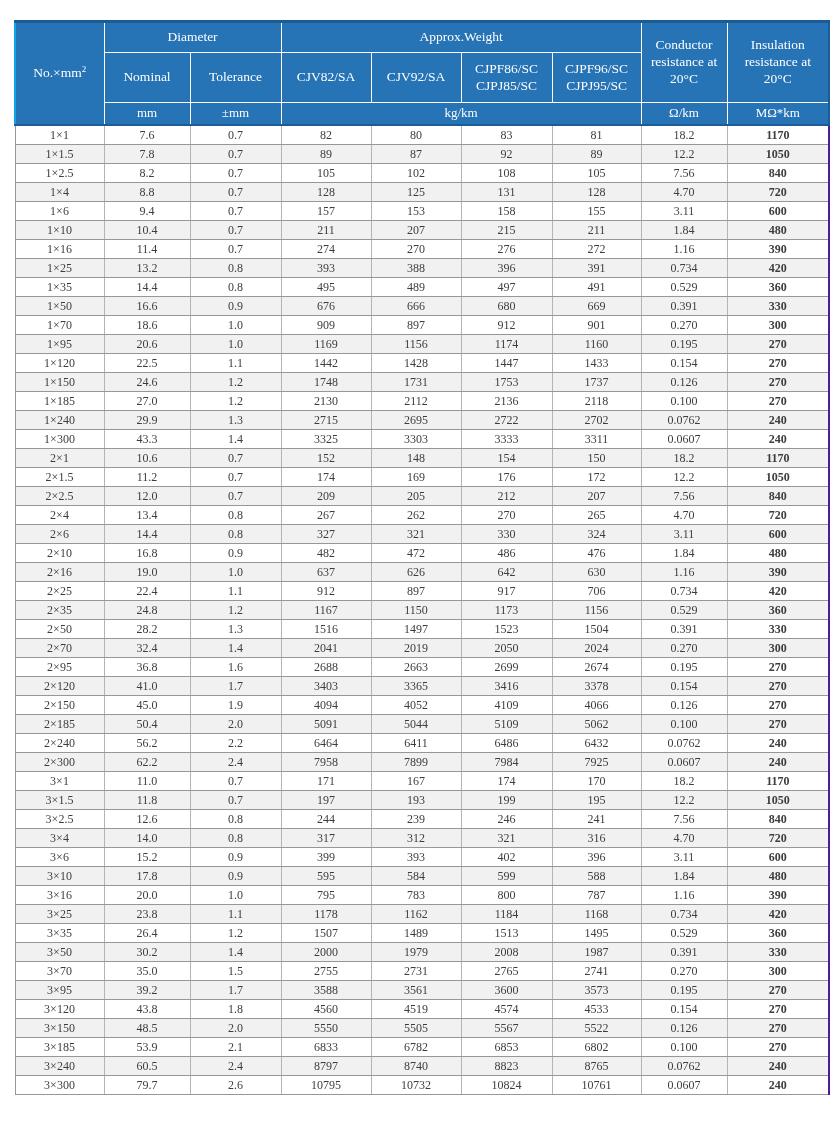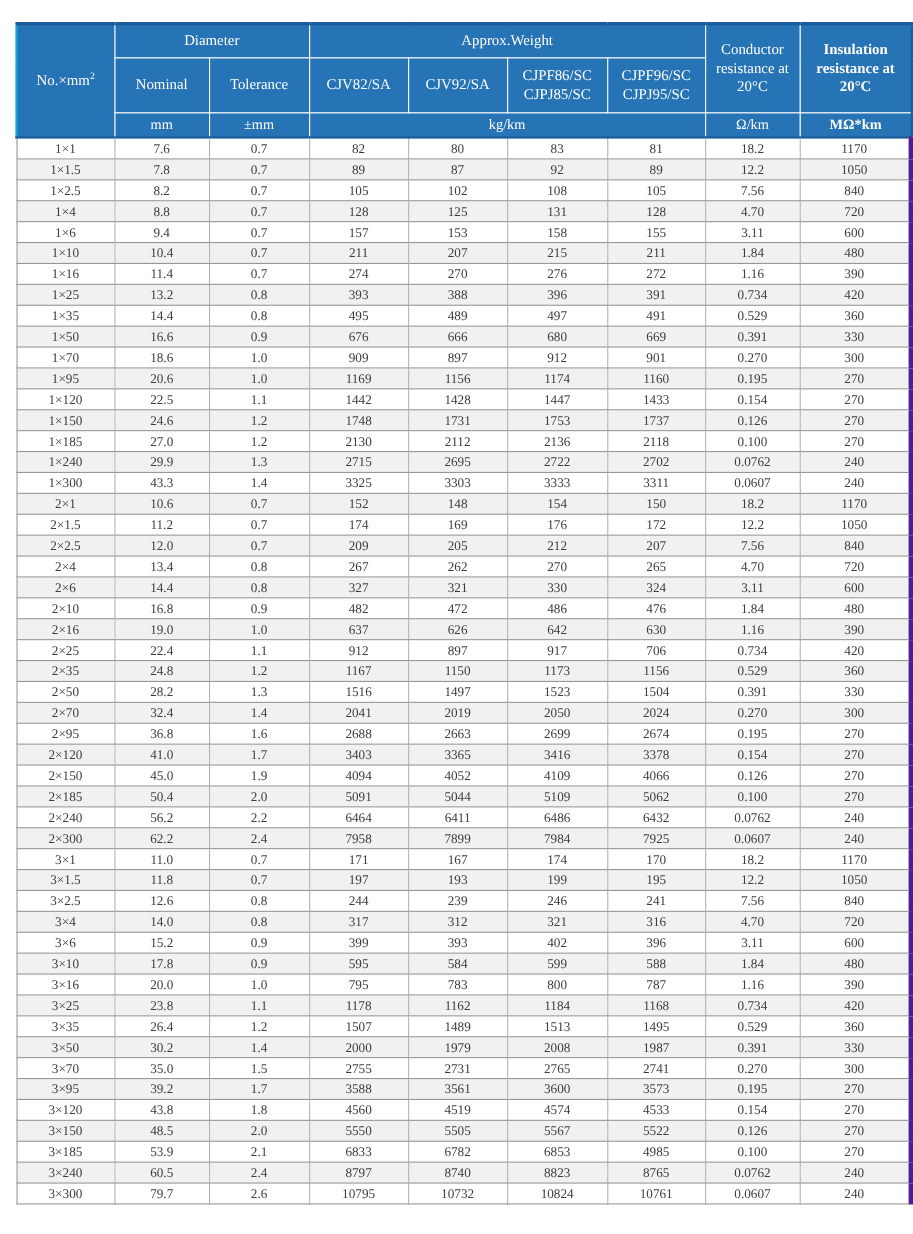--- a/index.html
+++ b/index.html
@@ -35,42 +35,42 @@
     border: 1px solid #ffffff;
     padding: 0 2px;
     font-size: 13.5px;
     line-height: 1.25;
   }
   thead tr.h-row1 th { height: 29px; }
   thead tr.h-row2 th { height: 49px; }
   thead tr.h-units th { height: 21px; font-size: 13px; text-align: center; }
   thead th.top-edge { border-top: 3px solid #1b5c98; }
   thead th.left-edge { border-left: 2px solid #0ea5e9; }
-  thead th.right-edge { border-right: 2px solid #1b5c98; font-weight: bold; }
+  thead th.right-edge { border-right: 2px solid #1b5c98; }
   thead th.bottom-edge { border-bottom: 2px solid #1b5c98; }
   thead th .stack-line { display: block; }
   thead th sup { font-size: 9px; line-height: 0; }
   
   tbody td {
     height: 18px;
     text-align: center;
     vertical-align: middle;
     font-size: 12px;
     color: #3d3d3d;
     border-top: 1px solid #979797;
     border-bottom: 1px solid #979797;
     border-left: 1px solid #b4b4b4;
     border-right: 1px solid #b4b4b4;
     padding: 0;
     background: #ffffff;
     white-space: nowrap;
     overflow: hidden;
   }
   tbody td:first-child { border-left: 1px solid #979797; }
-  tbody td:last-child { border-right: 7px solid #4c1d95; }
+  tbody td:last-child { border-right: 2px solid #4c1d95; font-weight: bold; }
   tbody tr:nth-child(even) td { background: #f1f1f1; }
 </style>
 </head>
 <body>
 
 <div class="table-wrap">
   <table class="spec">
     <colgroup>
       <col style="width:89px">
       <col style="width:86px">
@@ -647,21 +647,21 @@
           <td>0.126</td>
           <td>270</td>
         </tr>
         <tr>
           <td>3×185</td>
           <td>53.9</td>
           <td>2.1</td>
           <td>6833</td>
           <td>6782</td>
           <td>6853</td>
-          <td>4985</td>
+          <td>6802</td>
           <td>0.100</td>
           <td>270</td>
         </tr>
         <tr>
           <td>3×240</td>
           <td>60.5</td>
           <td>2.4</td>
           <td>8797</td>
           <td>8740</td>
           <td>8823</td>

